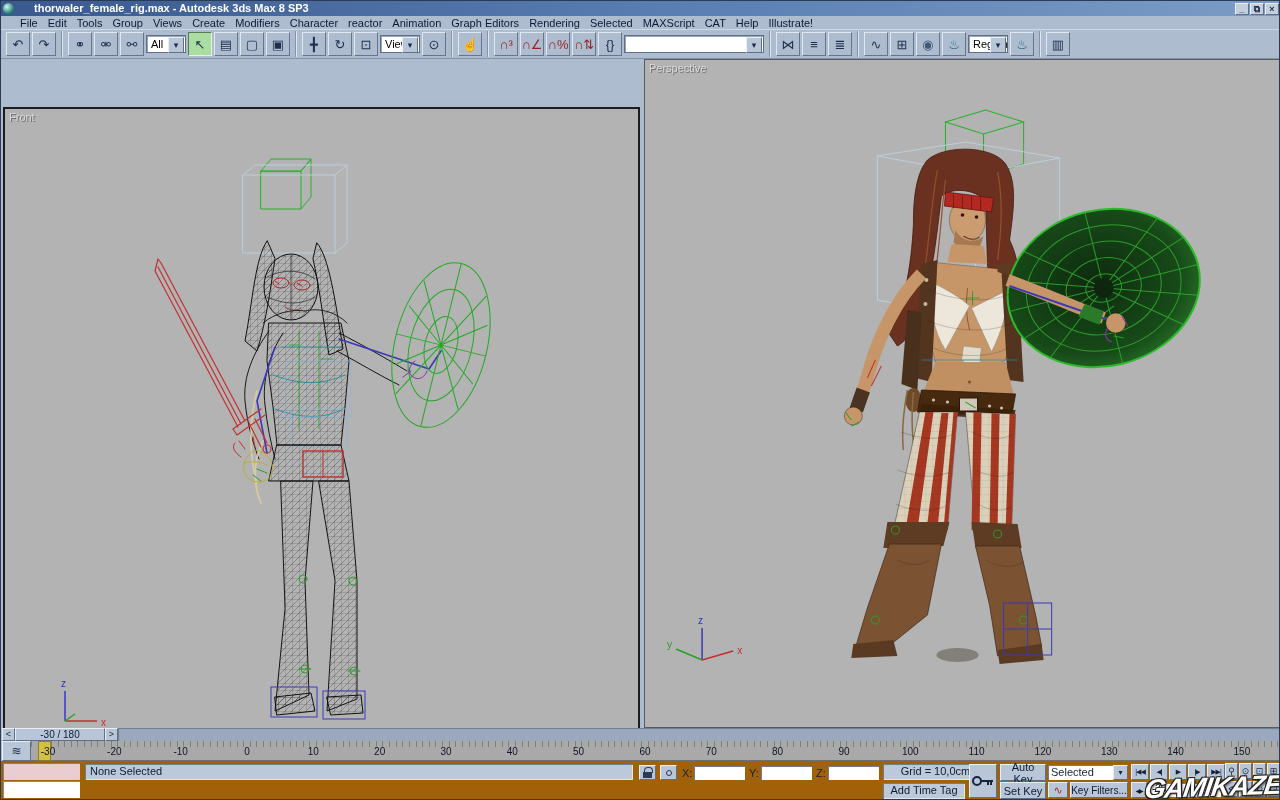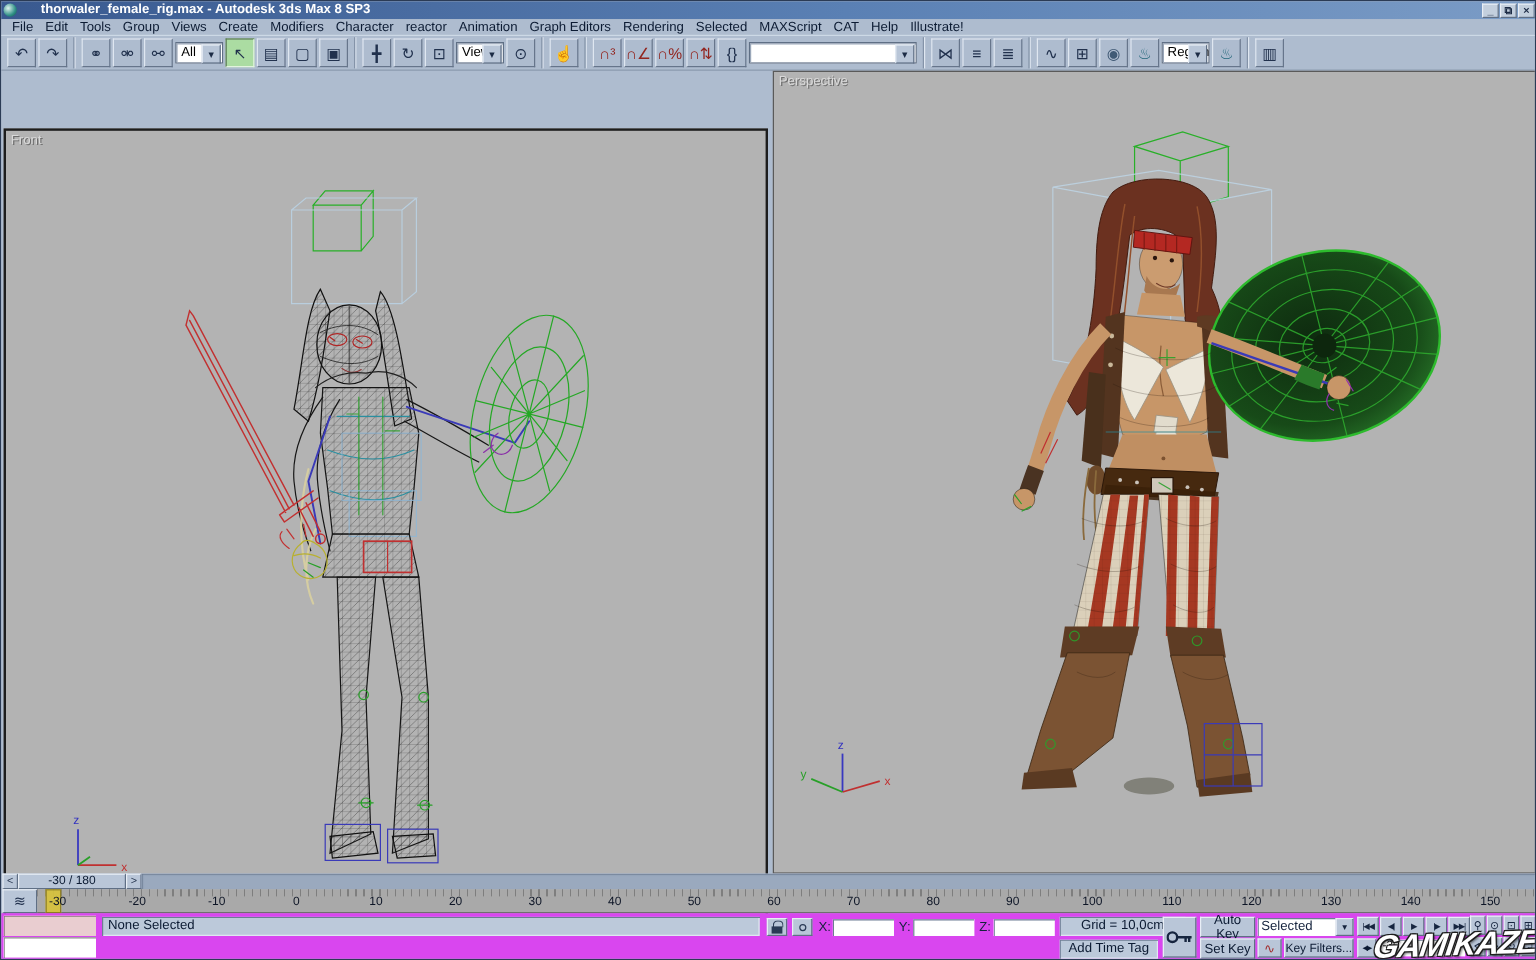--- a/index.html
+++ b/index.html
@@ -20,21 +20,21 @@
     background:radial-gradient(circle at 35% 35%, #dff3ee, #2e8f85 60%, #134c46);
     margin-right:4px; flex:none; }
   #window-title { color:#fff; font-size:11px; font-weight:bold; flex:1;
     white-space:nowrap; overflow:hidden; line-height:13px;margin-left:16px; }
   .win-btn { width:14px; height:12px; background:#c3cfdd; color:#1c2b45;
     font-size:9px; line-height:10px; text-align:center; margin-left:1px; flex:none;
     font-weight:bold; }
 
   
   #menu-bar { position:absolute; left:0; top:15px; width:1280px; height:13px;
-    display:flex; align-items:center; padding-left:4px; background:#aebccf; }
+    display:flex; align-items:center; padding-left:14px; background:#aebccf; }
   .mitem { font-size:11px; line-height:12px; padding:0 5px; color:#0c1b33; white-space:nowrap; }
 
   
   #toolbar { position:absolute; left:0; top:28px; width:1280px; height:30px;
     background:#aebccf; border-top:1px solid #cdd9e6; border-bottom:1px solid #8493a8;
     display:flex; align-items:center; padding-left:5px; gap:2px; }
   .titem { flex:none; }
   .k-btn { width:24px; height:24px; background:#aebccf; display:flex; align-items:center;
     justify-content:center; font-size:13px; color:#21314d;
     border-top:1px solid #dfe7f1; border-left:1px solid #dfe7f1;
@@ -79,21 +79,21 @@
     border-bottom:1px solid #6f6f6f; }
   #ruler .ticks { position:absolute; left:0; top:0; width:100%; height:6px;
     background-image:repeating-linear-gradient(90deg,#7e7e7e 0 1px,transparent 1px 6.63px); }
   #ruler .labels { position:absolute; left:0; top:5px; width:100%; display:flex;
     justify-content:space-between; padding:0 26px 0 4px; }
   .tlabel { width:26px; text-align:center; font-size:10px; color:#0d1526; }
   #frame-marker { position:absolute; left:7px; top:0; width:13px; height:20px;
     background:#d8c33c; border:1px solid #8f7e1c; opacity:.92; }
 
   
-  #status-bar { position:absolute; left:0; top:760px; width:1280px; height:40px; background:#d946ef; }
+  #status-bar { position:absolute; left:0; top:760px; width:1280px; height:40px; background:#a16207; }
   .sb { position:absolute; font-size:11px; }
   .field { background:#bcc9da; box-shadow:inset 1px 1px 0 #6d7d93, inset -1px -1px 0 #dfe7f1;
     padding:1px 5px; color:#0c1b33; white-space:nowrap; overflow:hidden; }
   .white-field { background:#fff; box-shadow:inset 1px 1px 0 #6d7d93; color:#000; padding:0 3px; }
   .btn { background:#b9c6d8; text-align:center; color:#0c1b33; display:flex;
     align-items:center; justify-content:center; }
   #mxs-pink { left:2px; top:2px; width:77px; height:17px; background:#e9cdd0; box-shadow:inset 1px 1px 0 #8a7a7e; }
   #mxs-white { left:2px; top:20px; width:77px; height:17px; background:#fff; box-shadow:inset 1px 1px 0 #8a8a8a; }
   #sel-field { left:84px; top:3px; width:548px; height:16px; }
   #prompt-field { left:84px; top:22px; width:772px; height:16px; }

